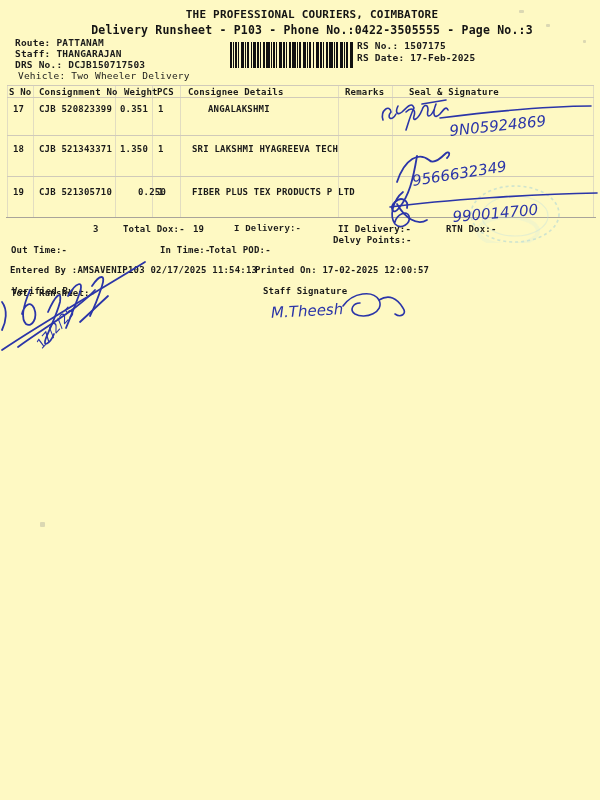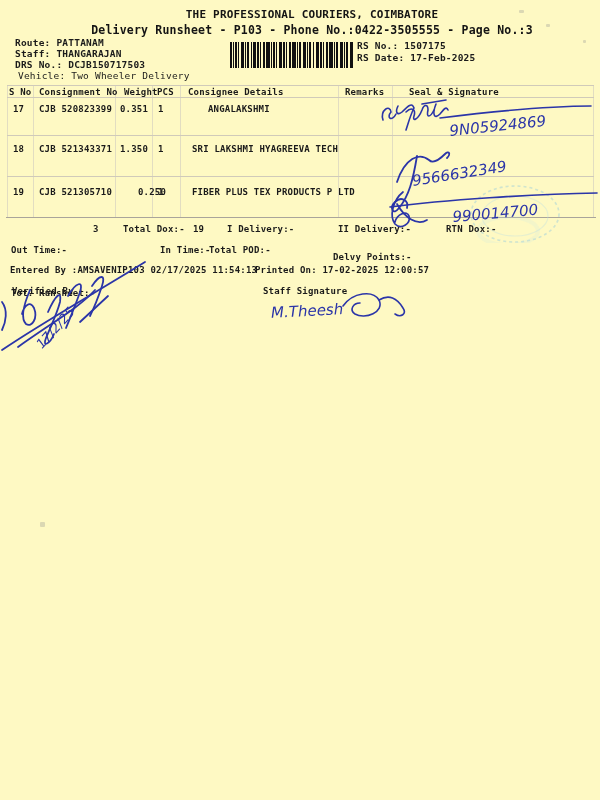--- a/index.html
+++ b/index.html
@@ -153,28 +153,28 @@
       <path d="M14,24 C22,38 34,46 44,40"></path>
       <path d="M7,27 C60,20 150,14 214,13"></path>
     </g>
     <text class="hand" x="70" y="42" font-size="15" transform="rotate(-5 70 42)">990014700</text>
   </svg>
 
   <div class="abs t" style="left:11px;top:240px;margin-top:48px;">Tot. Runsheet:-</div>
   <div class="abs t" style="left:93px;top:224px;">3</div>
   <div class="abs t" style="left:123px;top:224px;">Total Dox:-</div>
   <div class="abs t" style="left:193px;top:224px;">19</div>
-  <div class="abs t" style="left:227px;top:224px;">I Delivery:-</div>
+  <div class="abs t" style="left:234px;top:224px;font-family:Liberation Mono, monospace;">I Delivery:-</div>
   <div class="abs t" style="left:338px;top:224px;">II Delivery:-</div>
   <div class="abs t" style="left:446px;top:224px;">RTN Dox:-</div>
 
   <div class="abs t" style="left:11px;top:245px;">Out Time:-</div>
   <div class="abs t" style="left:112px;top:245px;margin-left:48px;">In Time:-</div>
   <div class="abs t" style="left:209px;top:245px;">Total POD:-</div>
-  <div class="abs t" style="left:289px;top:252px;padding-left:44px;">Delvy Points:-</div>
+  <div class="abs t" style="left:289px;top:235px;padding-left:44px;">Delvy Points:-</div>
 
   <div class="abs t" style="left:10px;top:265px;"><span>Entered By :</span><span>AMSAVENIP103 02/17/2025 11:54:13</span></div>
   <div class="abs t" style="left:255px;top:265px;"><span>Printed On:</span> <span>17-02-2025 12:00:57</span></div>
 
   <div class="abs t" style="left:12px;top:286px;">Verified By</div>
   <div class="abs t" style="left:263px;top:286px;">Staff Signature</div>
 
   <svg class="abs" style="left:0px;top:252px;" width="210" height="118" viewBox="0 0 210 118">
     <g fill="none" stroke="#2b35a8" stroke-width="1.8" stroke-linecap="round">
       <path d="M2,98 C40,72 100,38 145,10"></path>

